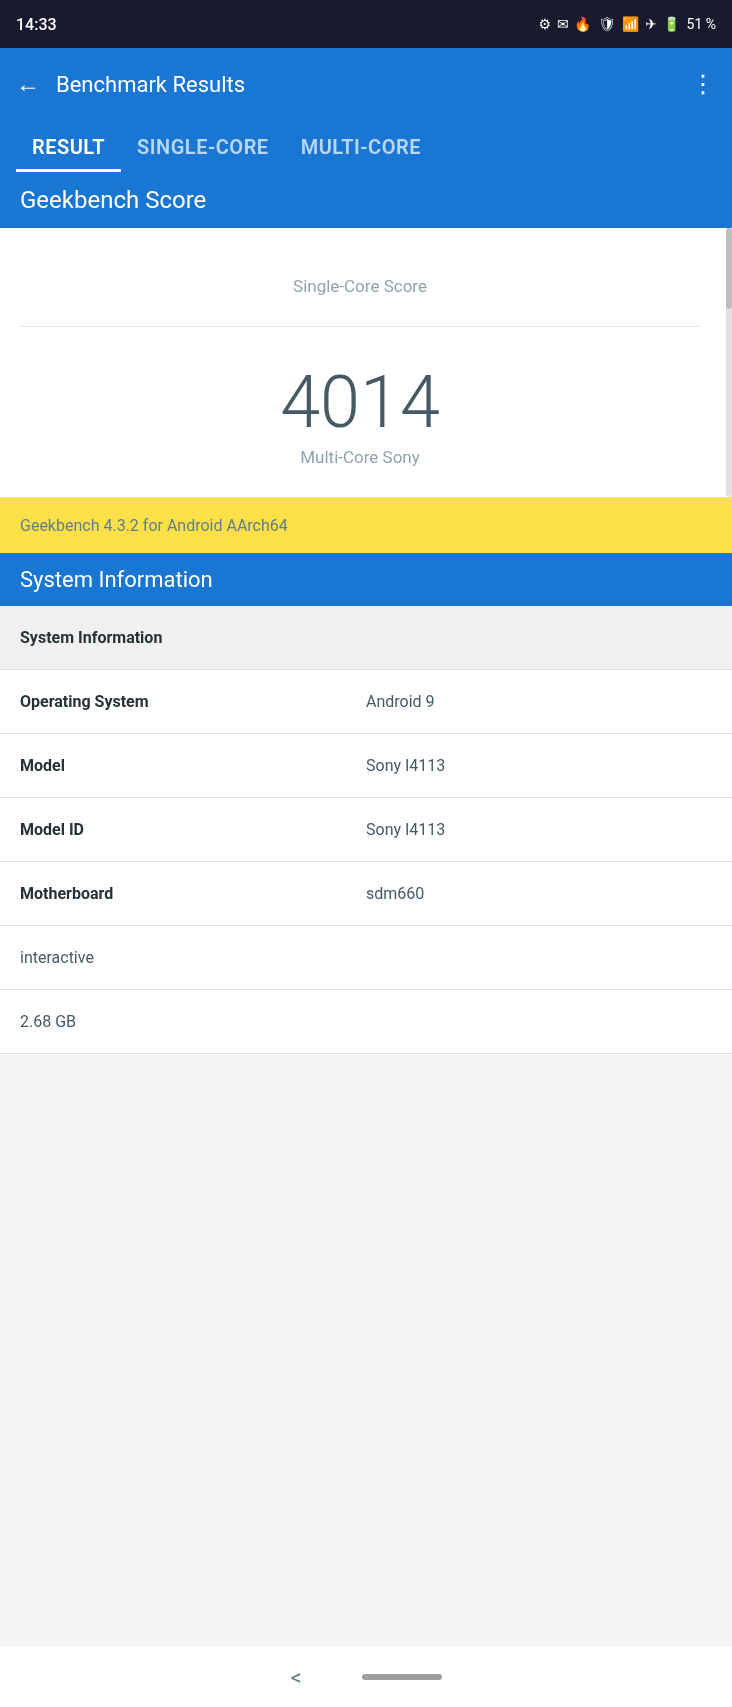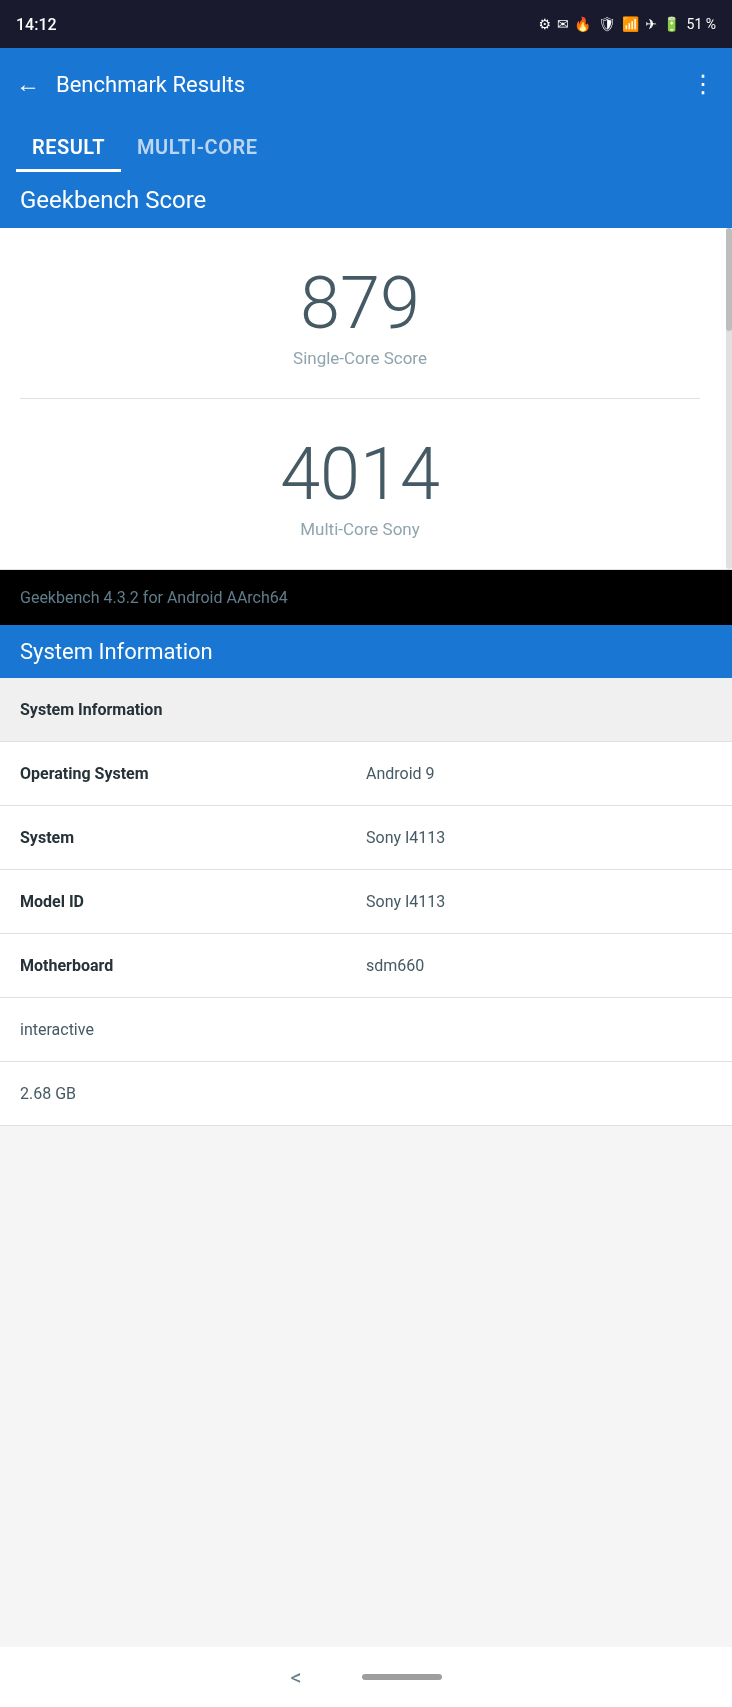--- a/index.html
+++ b/index.html
@@ -160,21 +160,21 @@
       border-radius: 3px;
       height: 30%;
       margin-top: 5%;
     }
 
     
     .version-text {
       padding: 18px 20px;
       font-size: 16px;
       color: #607d8b;
-      background: #000000;
+      background: #fde047;
       border-top: 1px solid #e0e0e0;
     }
 
     
     .system-info-header {
       background: #1976d2;
       padding: 14px 20px;
     }
 
     .system-info-header-text {
@@ -239,21 +239,21 @@
       width: 80px;
       height: 6px;
       background: #9e9e9e;
       border-radius: 3px;
     }
   </style>
 </head>
 <body>
 
 <div class="status-bar">
-  <div class="status-bar-left">14:12</div>
+  <div class="status-bar-left">14:33</div>
   <div class="status-bar-right">
     <span>⚙</span>
     <span>✉</span>
     <span>🔥</span>
     <span>🛡</span>
     <span>📶</span>
     <span>✈</span>
     <span>🔋</span>
     <span>51 %</span>
   </div>
@@ -263,33 +263,35 @@
   <span class="header-back">←</span>
   <span class="header-title">Benchmark Results</span>
   <span class="header-more">⋮</span>
 </div>
 
 <div class="tab-bar">
   <div class="tab active">
     <span>RESULT</span>
   </div>
   <div class="tab">
+    <span>SINGLE-CORE</span>
+  </div>
+  <div class="tab">
     <span>MULTI-CORE</span>
   </div>
 </div>
 
 <div class="section-header">
   <span class="section-header-text">Geekbench Score</span>
 </div>
 
 <div class="score-area">
   <div style="position: relative; padding-right: 12px;">
 
     <div class="score-block">
-      <div class="score-value">879</div>
       <div class="score-label">Single-Core Score</div>
     </div>
 
     <div class="score-divider"></div>
 
     <div class="score-block">
       <div class="score-value">4014</div>
       <div class="score-label">Multi-Core Sony</div>
     </div>
 
@@ -310,21 +312,21 @@
   <div class="info-row header-row">
     <span class="info-row-label">System Information</span>
   </div>
 
   <div class="info-row">
     <span class="info-row-label">Operating System</span>
     <span class="info-row-value">Android 9</span>
   </div>
 
   <div class="info-row">
-    <span class="info-row-label">System</span>
+    <span class="info-row-label">Model</span>
     <span class="info-row-value">Sony I4113</span>
   </div>
 
   <div class="info-row">
     <span class="info-row-label">Model ID</span>
     <span class="info-row-value">Sony I4113</span>
   </div>
 
   <div class="info-row">
     <span class="info-row-label">Motherboard</span>

